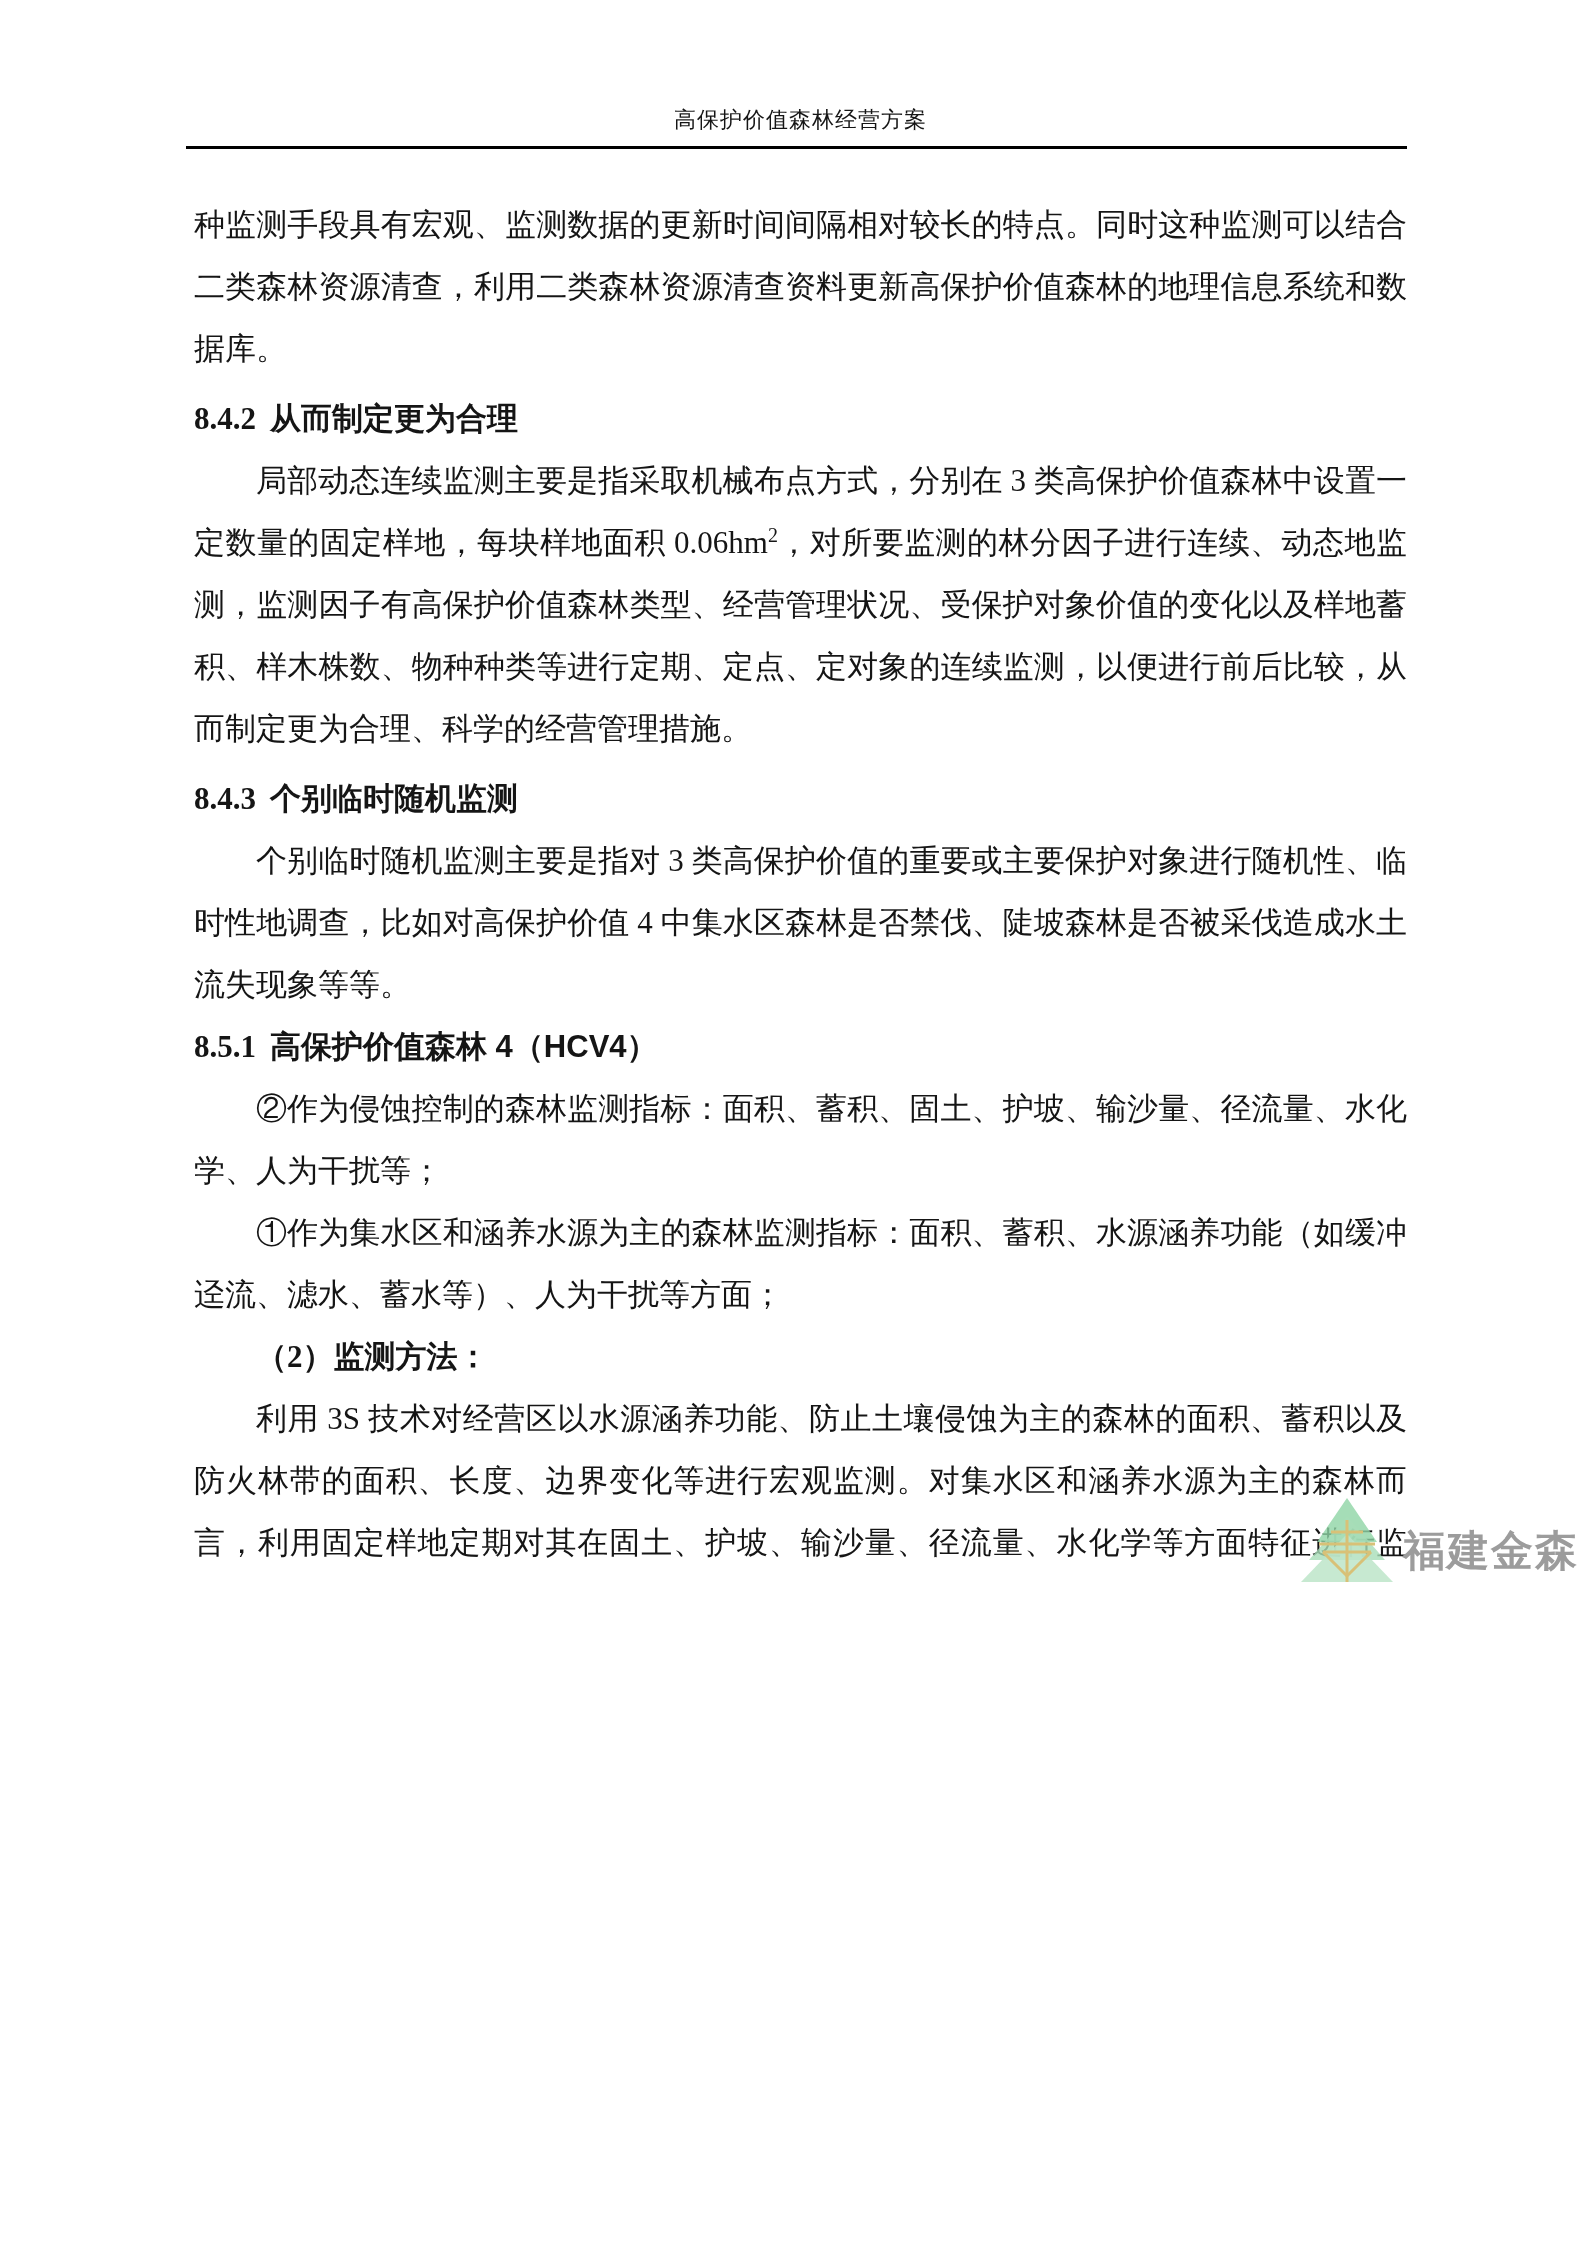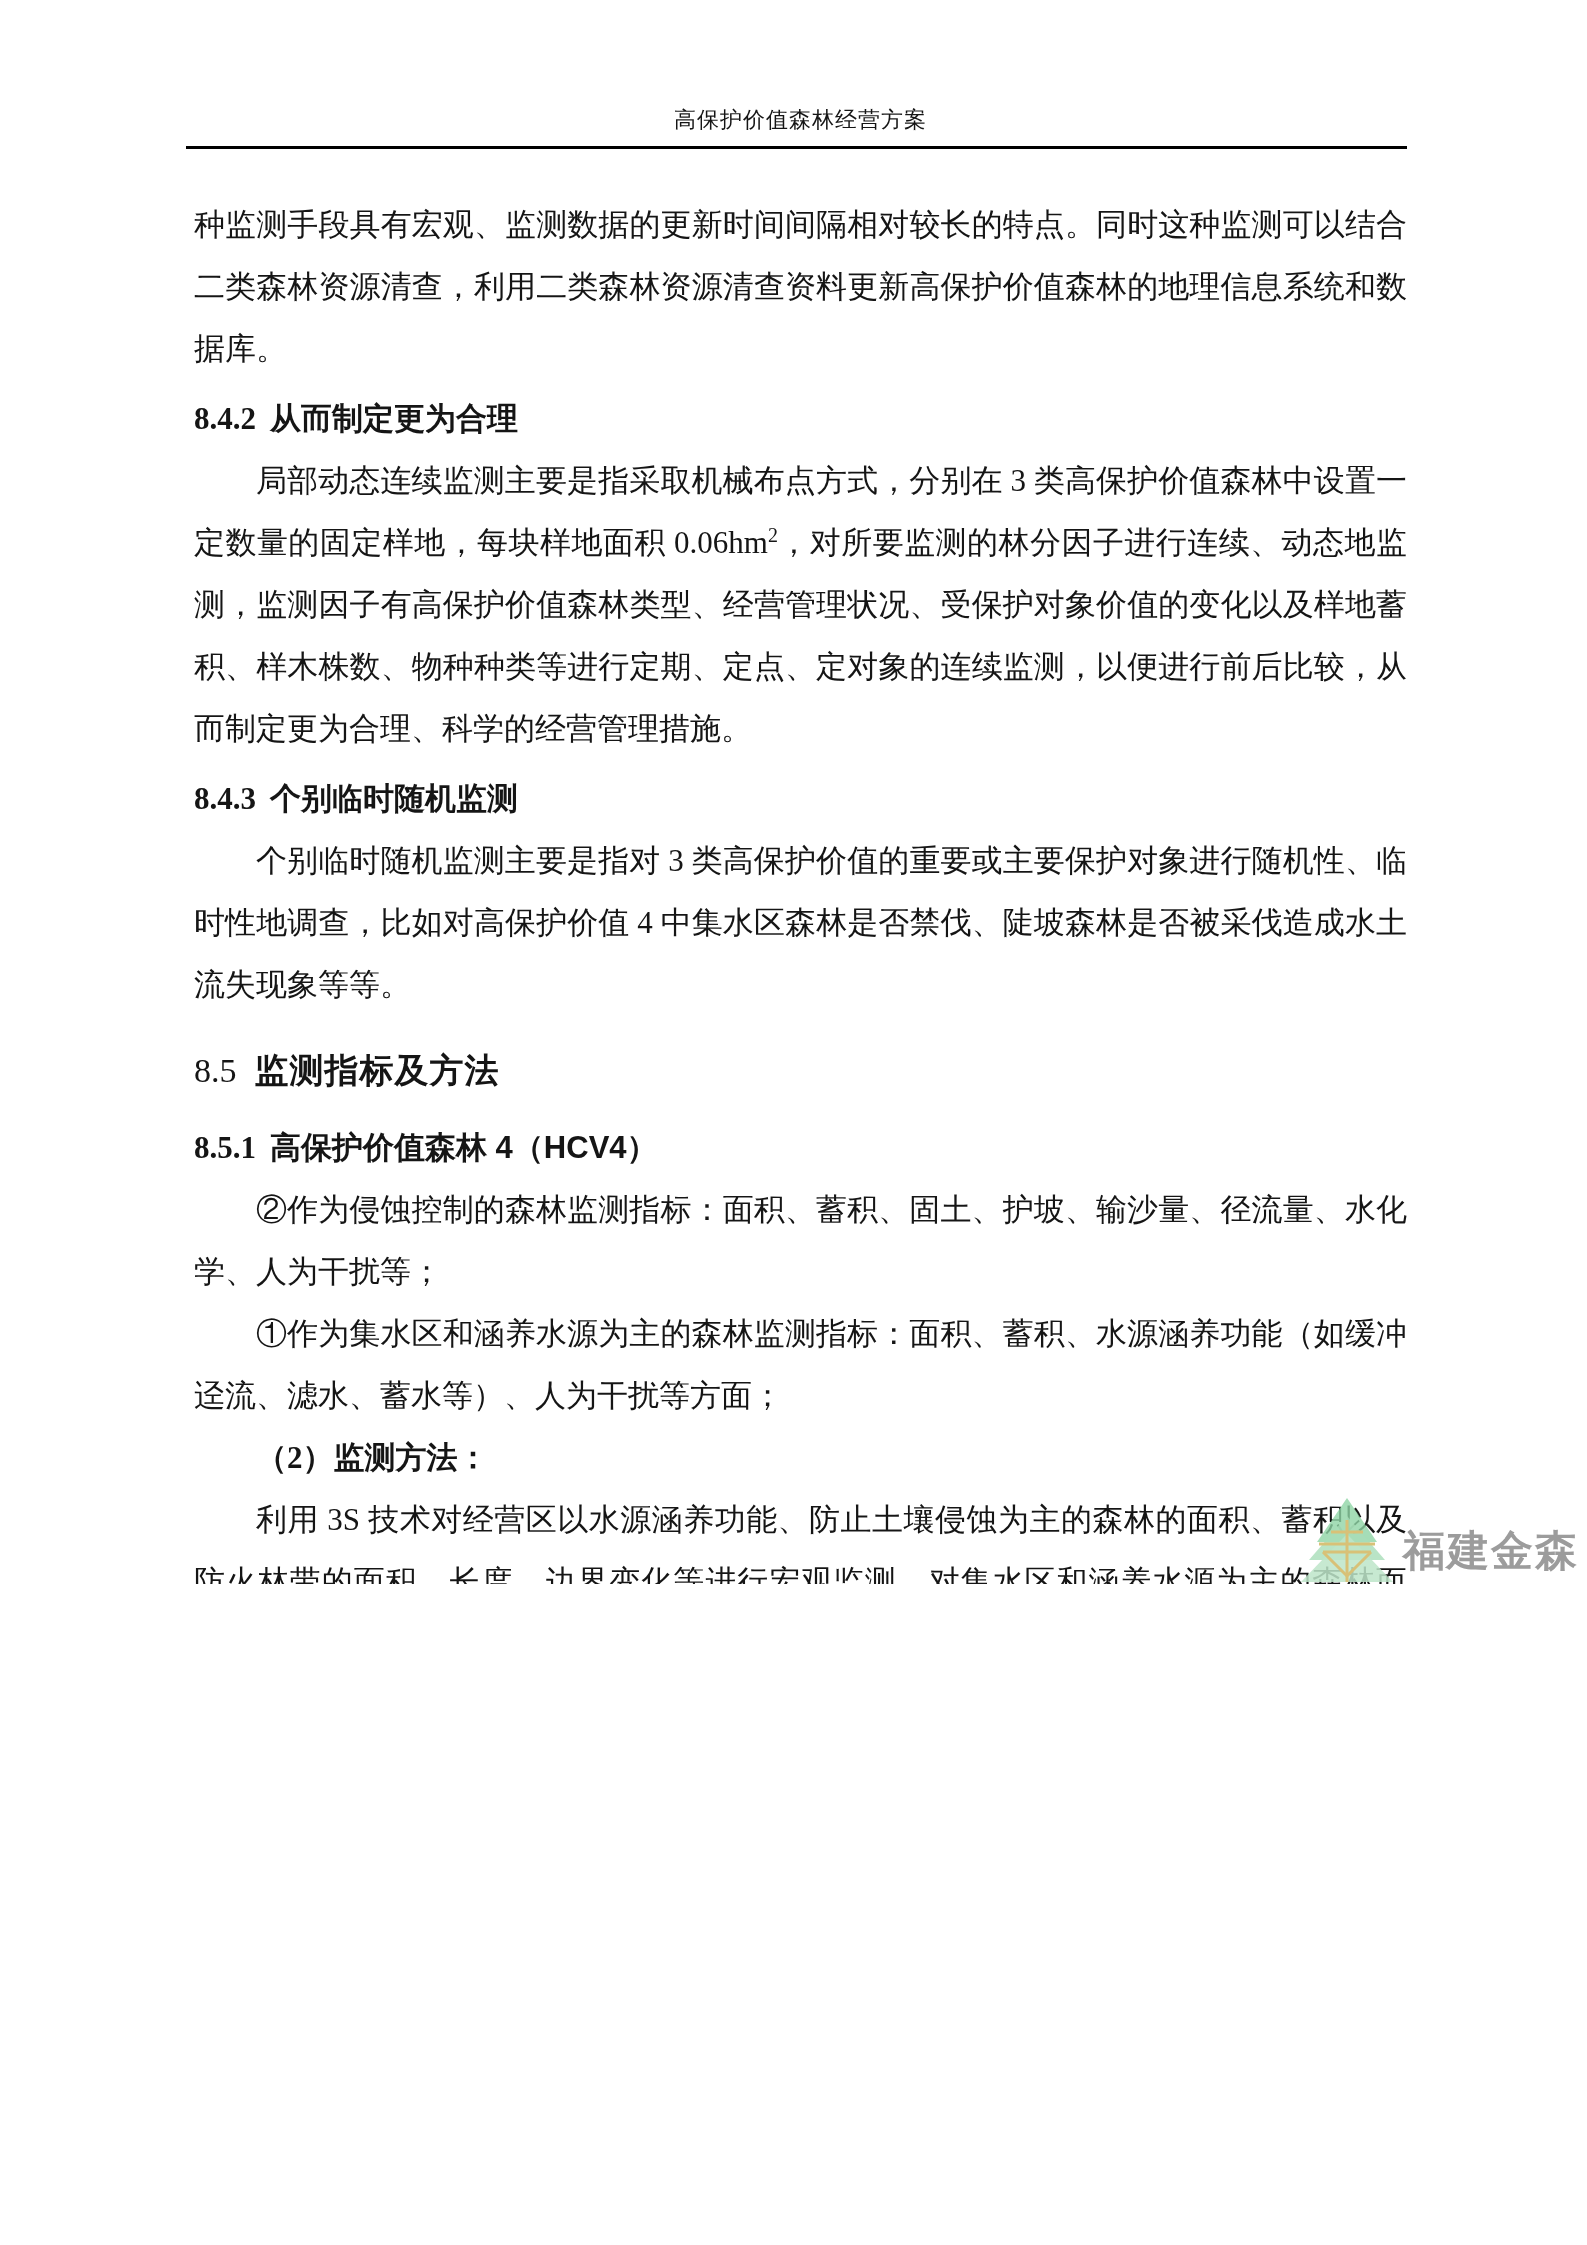--- a/index.html
+++ b/index.html
@@ -66,21 +66,20 @@
     <p class="no-indent">种监测手段具有宏观、监测数据的更新时间间隔相对较长的特点。同时这种监测可以结合二类森林资源清查，利用二类森林资源清查资料更新高保护价值森林的地理信息系统和数据库。</p>
 
     <h3 class="heading-3"><span class="h-num">8.4.2</span><span class="h-text">从而制定更为合理</span></h3>
 
     <p><span>局部动态连续监测主要是指采取机械布点方式，分别在 3 类高保护价值森林中设置一定数量的固定样地，每块样地面积 0.06hm</span><sup class="sq">2</sup><span>，对所要监测的林分因子进行连续、动态地监测，监测因子有高保护价值森林类型、经营管理状况、受保护对象价值的变化以及样地蓄积、样木株数、物种种类等进行定期、定点、定对象的连续监测，以便进行前后比较，从而制定更为合理、科学的经营管理措施。</span></p>
 
     <h3 class="heading-3"><span class="h-num">8.4.3</span><span class="h-text">个别临时随机监测</span></h3>
 
     <p>个别临时随机监测主要是指对 3 类高保护价值的重要或主要保护对象进行随机性、临时性地调查，比如对高保护价值 4 中集水区森林是否禁伐、陡坡森林是否被采伐造成水土流失现象等等。</p>
 
-    <h2 class="heading-2"><span class="h-num">8.5</span><span class="h-text">监测指标及方法</span></h2>
 
     <h3 class="heading-3" style="margin-top:0;"><span class="h-num">8.5.1</span><span class="h-text">高保护价值森林 4（HCV4）</span></h3>
 
     <p>②作为侵蚀控制的森林监测指标：面积、蓄积、固土、护坡、输沙量、径流量、水化学、人为干扰等；</p>
     <p>①作为集水区和涵养水源为主的森林监测指标：面积、蓄积、水源涵养功能（如缓冲迳流、滤水、蓄水等）、人为干扰等方面；</p>
 
     <p class="sub-heading">（2）监测方法：</p>
     <p>利用 3S 技术对经营区以水源涵养功能、防止土壤侵蚀为主的森林的面积、蓄积以及防火林带的面积、长度、边界变化等进行宏观监测。对集水区和涵养水源为主的森林而言，利用固定样地定期对其在固土、护坡、输沙量、径流量、水化学等方面特征进行监测；对特殊用途的森林而言，主要通过固定样地对其树种组成、使用功能、人为破坏等方面进行监测。</p>
 
     <p class="sub-heading">（3）监测频率：</p>

